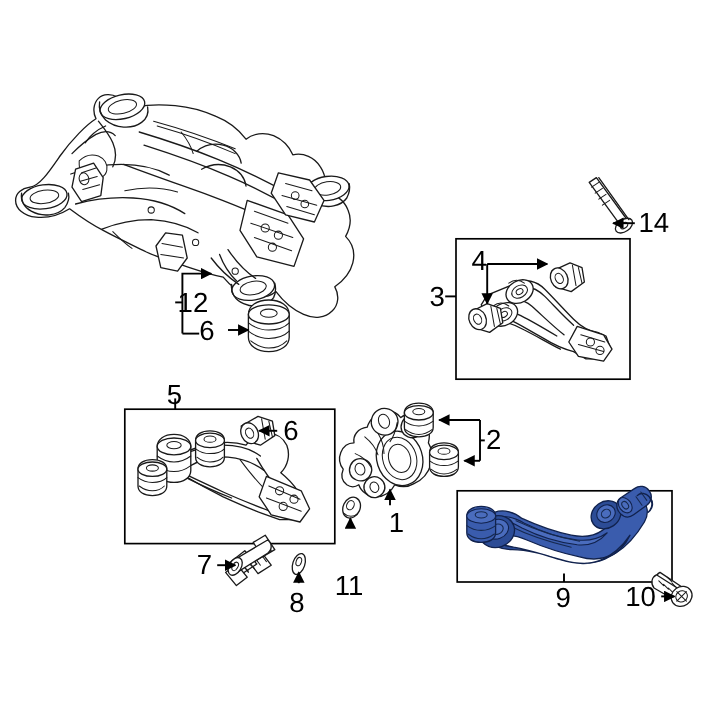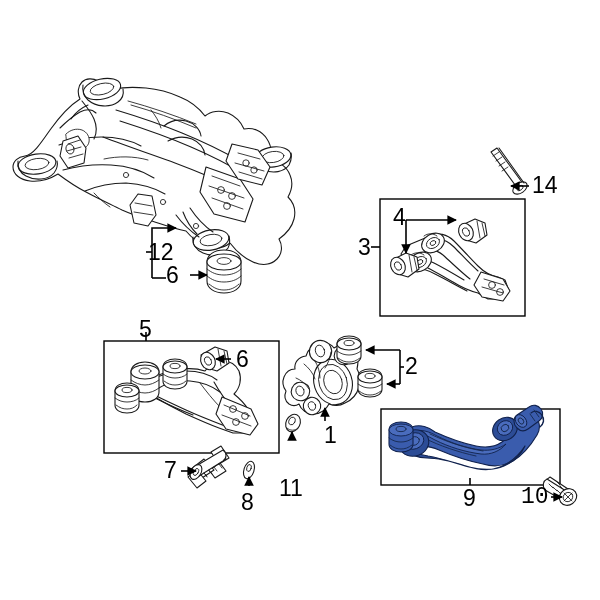--- a/index.html
+++ b/index.html
@@ -561,19 +561,19 @@
 
   <div class="callout" style="left:324px; top:424px;">1</div>
   <div class="callout" style="left:405px; top:355px;">2</div>
   <div class="callout" style="left:358px; top:236px;">3</div>
   <div class="callout" style="left:393px; top:206px;">4</div>
   <div class="callout" style="left:139px; top:318px;">5</div>
   <div class="callout" style="left:236px; top:348px;">6</div>
   <div class="callout" style="left:164px; top:459px;">7</div>
   <div class="callout" style="left:241px; top:491px;">8</div>
   <div class="callout" style="left:463px; top:487px;">9</div>
-  <div class="callout" style="left:521px; top:486px;font-family:Liberation Mono, monospace;">10</div>
+  <div class="callout" style="left:521px; top:486px;">10</div>
   <div class="callout" style="left:279px; top:443px;margin-top:34px;">11</div>
   <div class="callout" style="left:124px; top:241px;margin-left:24px;">12</div>
   <div class="callout" style="left:166px; top:264px;">6</div>
   <div class="callout" style="left:532px; top:174px;">14</div>
 
 </div>
 
 </body></html>

